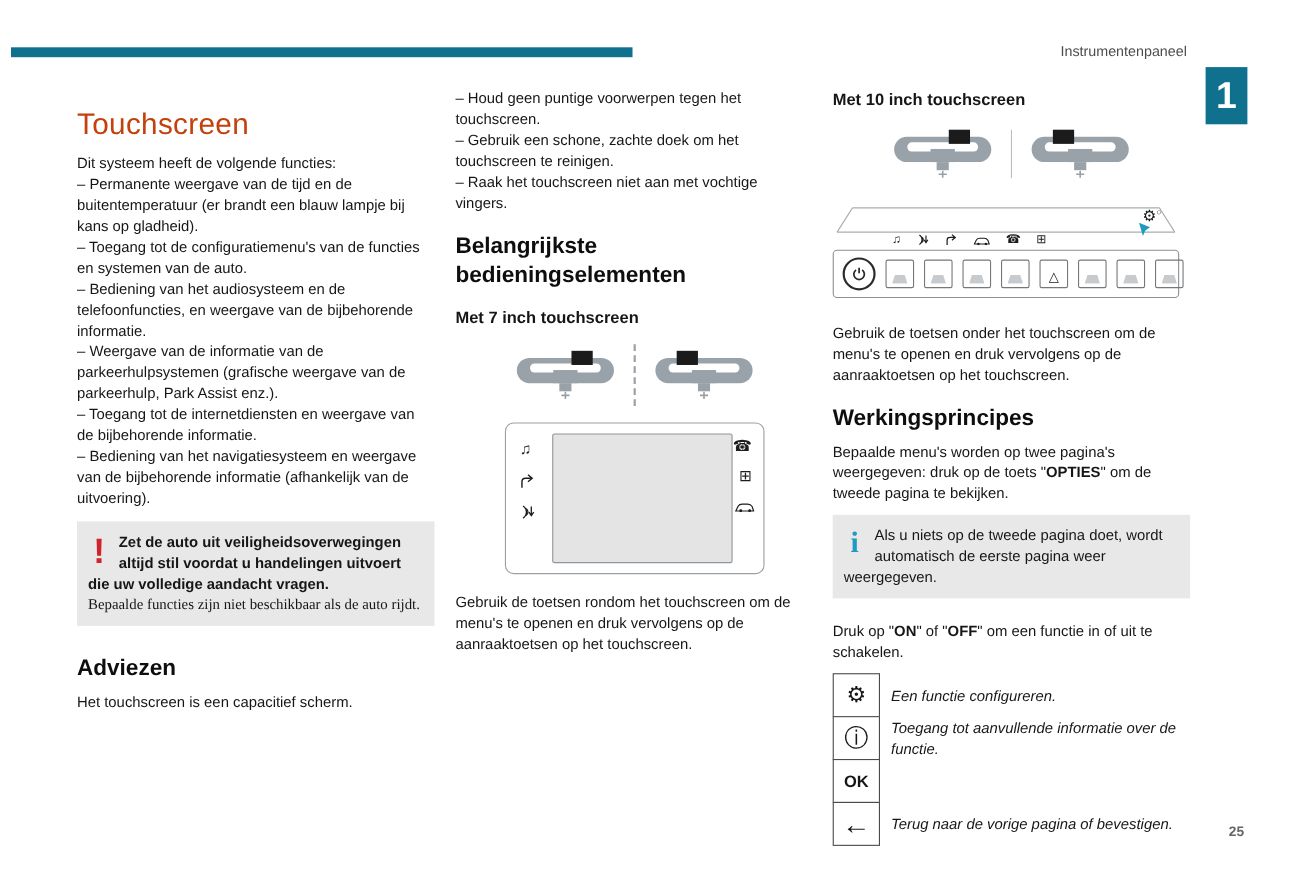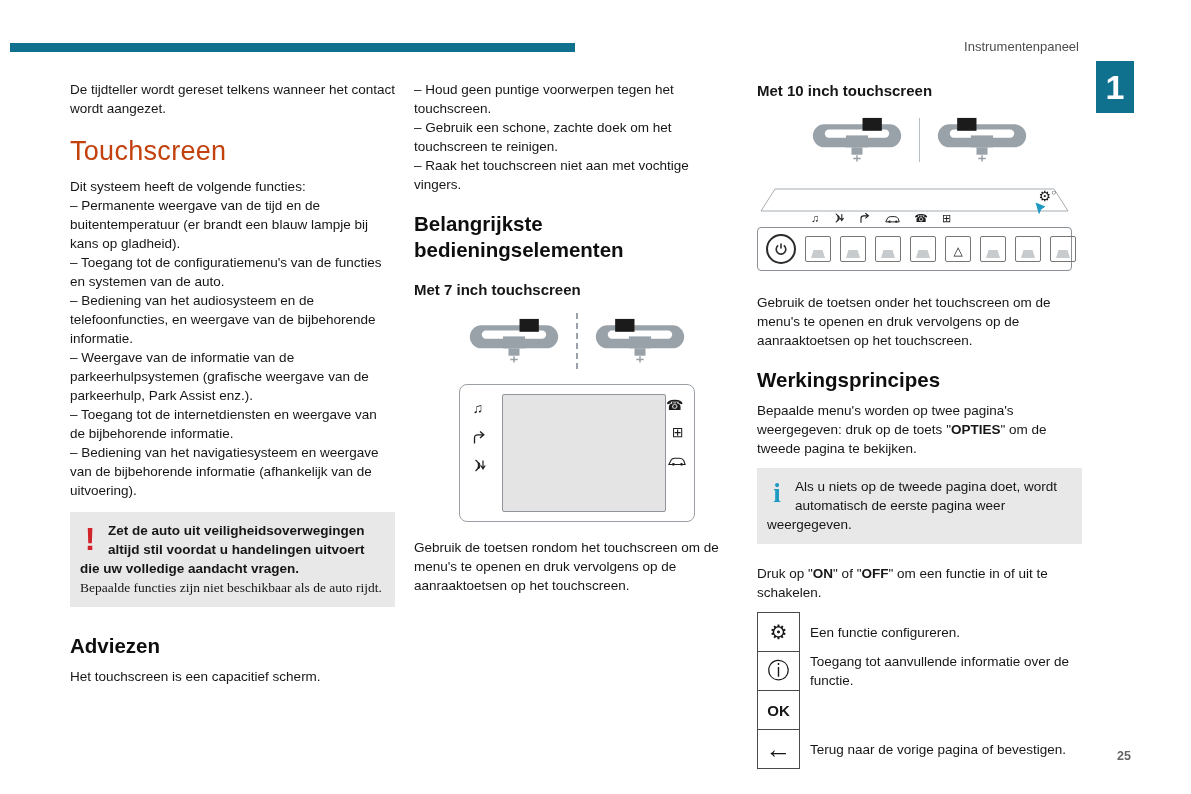--- a/index.html
+++ b/index.html
@@ -70,37 +70,36 @@
     display:flex;align-items:flex-end;justify-content:center;padding-bottom:3px;}
   .key-cap{width:14px;height:8px;background:#c7cbce;clip-path:polygon(18% 0,82% 0,100% 100%,0% 100%);}
   .key-hazard{font-size:12px;line-height:1;padding-bottom:1px;}
 
   
   .fn-table{margin-top:10px;}
   .fn-row{display:flex;align-items:stretch;margin-top:-1px;}
   .fn-row:first-child{margin-top:0;}
   .fn-cell{width:41px;min-height:38px;border:1px solid #4a4a4a;flex:none;background:#fff;
     display:flex;align-items:center;justify-content:center;}
-  .fn-label{flex:1;display:flex;align-items:center;padding-left:10px;}
+  .fn-label{flex:1;display:flex;align-items:center;padding-left:10px;font-style:italic;}
   .fn-gear{font-size:20px;line-height:1;}
   .fn-info{font-size:22px;line-height:1;}
   .fn-ok{font-size:15px;font-weight:700;}
   .fn-back{font-size:26px;line-height:1;font-weight:400;}
 </style>
 </head>
 <body>
 
 <div class="accent-bar"></div>
 <div class="header-label">Instrumentenpaneel</div>
 <div class="chapter-tab">
   <span>1</span>
 </div>
 
 <div class="col col1">
-  <p class="txt">De tijdteller wordt gereset telkens wanneer het contact wordt aangezet.</p>
   <h1 class="h-touch">Touchscreen</h1>
   <p class="txt">Dit systeem heeft de volgende functies:</p>
   <p class="txt">– Permanente weergave van de tijd en de buitentemperatuur (er brandt een blauw lampje bij kans op gladheid).</p>
   <p class="txt">– Toegang tot de configuratiemenu's van de functies en systemen van de auto.</p>
   <p class="txt">– Bediening van het audiosysteem en de telefoonfuncties, en weergave van de bijbehorende informatie.</p>
   <p class="txt">– Weergave van de informatie van de parkeerhulpsystemen (grafische weergave van de parkeerhulp, Park Assist enz.).</p>
   <p class="txt">– Toegang tot de internetdiensten en weergave van de bijbehorende informatie.</p>
   <p class="txt">– Bediening van het navigatiesysteem en weergave van de bijbehorende informatie (afhankelijk van de uitvoering).</p>
 
   <div class="note-box txt">

